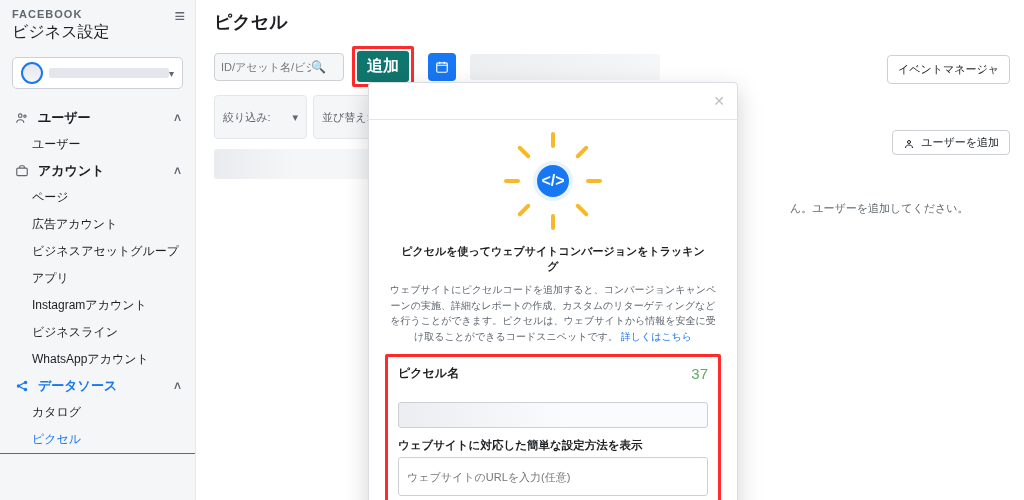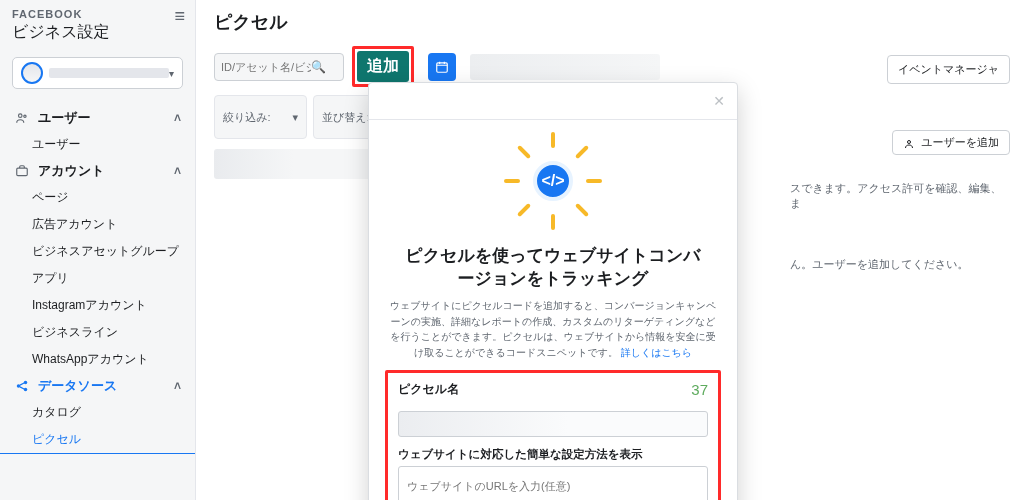--- a/index.html
+++ b/index.html
@@ -46,25 +46,25 @@
   
   .modal { position:absolute; left:368px; top:82px; width:370px; background:#fff; border:1px solid #dadde1; border-radius:4px; box-shadow:0 8px 24px rgba(0,0,0,0.18); }
   .modal-head { display:flex; align-items:center; padding:10px 12px; border-bottom:1px solid #e4e6eb; }
   .modal-head h3 { font-size:12px; font-weight:700; }
   .modal-head .close { margin-left:auto; color:#bcc0c4; font-size:14px; cursor:pointer;}
   .illust { display:flex; align-items:center; justify-content:center; padding:16px 0 6px; }
   .sun { position:relative; width:90px; height:90px; display:flex; align-items:center; justify-content:center; }
   .sun .core { width:40px; height:40px; border-radius:50%; background:#1877f2; display:flex; align-items:center; justify-content:center; color:#fff; font-size:16px; font-weight:700; border:4px solid #e7f3ff;}
   .sun .ray { position:absolute; width:4px; height:16px; background:#f7b928; border-radius:2px; left:43px; top:-4px; transform-origin:2px 49px; }
   .modal-body { padding: 6px 20px 10px; }
-  .modal-body h4 { text-align:center; font-size:17px; font-weight:700; margin:6px 12px 8px; color:#1c1e21;}
+  .modal-body h4 { text-align:center; font-size:11px; font-weight:700; margin:6px 12px 8px; color:#1c1e21;}
   .modal-body .desc { font-size:10px; color:#606770; text-align:center; line-height:1.55; }
   .modal-body .desc a { color:#1877f2; text-decoration:none; }
   .red-frame { border:3px solid #ff2a2a; border-radius:2px; padding:8px 10px 10px; margin:10px -4px 8px; }
-  .field-label { font-size:12px; font-weight:700; margin-bottom:13px; display:flex; align-items:center;}
+  .field-label { font-size:12px; font-weight:700; margin-bottom:20px; display:flex; align-items:center;}
   .field-label .counter { margin-left:auto; font-size:15px; font-weight:400; color:#5eab5e; }
   .field-input { width:100%; height:26px; border:1px solid #ccd0d5; border-radius:3px; padding:0 8px; font-size:11px; background:linear-gradient(90deg,#ebedf0,#fafbfc 55%);}
   .sub-label { font-size:11.5px; font-weight:700; margin:10px 0 4px; color:#1c1e21;}
   .url-input { width:100%; height:39px; border:1px solid #ccd0d5; border-radius:3px; padding:0 8px; font-size:11px; color:#8d949e; background:#fff;}
 
 </style>
 </head>
 <body>
 
 <div class="sidebar">
@@ -169,21 +169,20 @@
   <div class="right-link">イベントマネージャ</div>
 
   <div class="right-panel">
     <div class="adduser">
       <svg width="12" height="12" viewBox="0 0 24 24" fill="none" stroke="#1c1e21" stroke-width="2">
           <circle cx="12" cy="8" r="3"></circle>
           <path d="M5 20c0-4 3-6 7-6s7 2 7 6"></path>
         </svg>
       <span>ユーザーを追加</span>
     </div>
-    <p>スできます。アクセス許可を確認、編集、ま</p>
     <p style="padding-top:46px">ん。ユーザーを追加してください。</p>
   </div>
 </div>
 
 <div class="modal">
   <div class="modal-head">
     <div class="close">✕</div>
   </div>
 
   <div class="illust">

